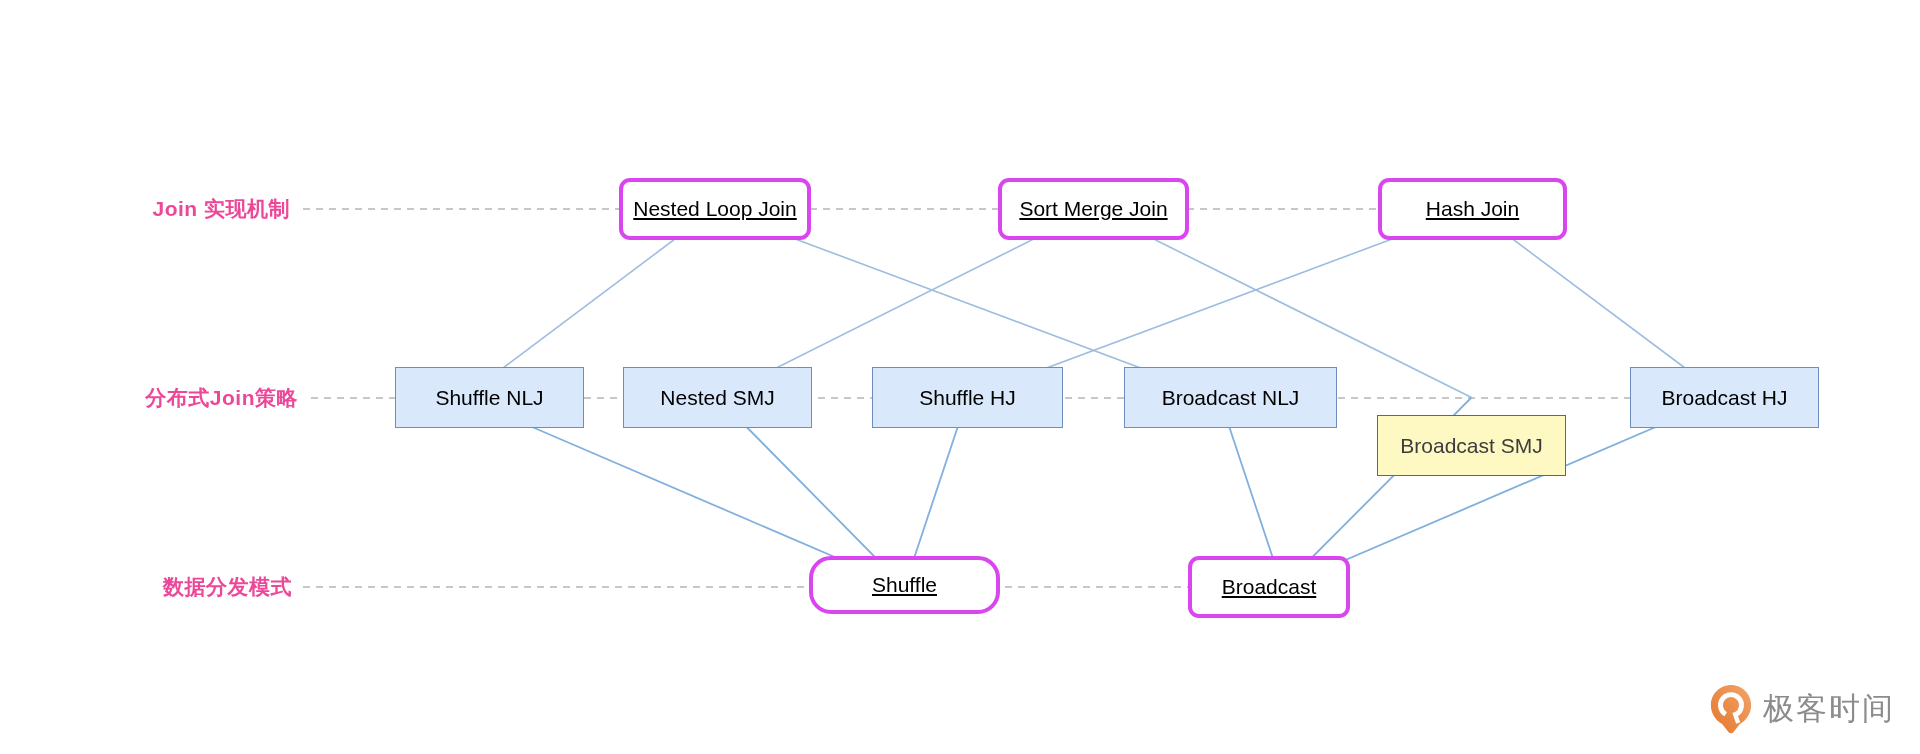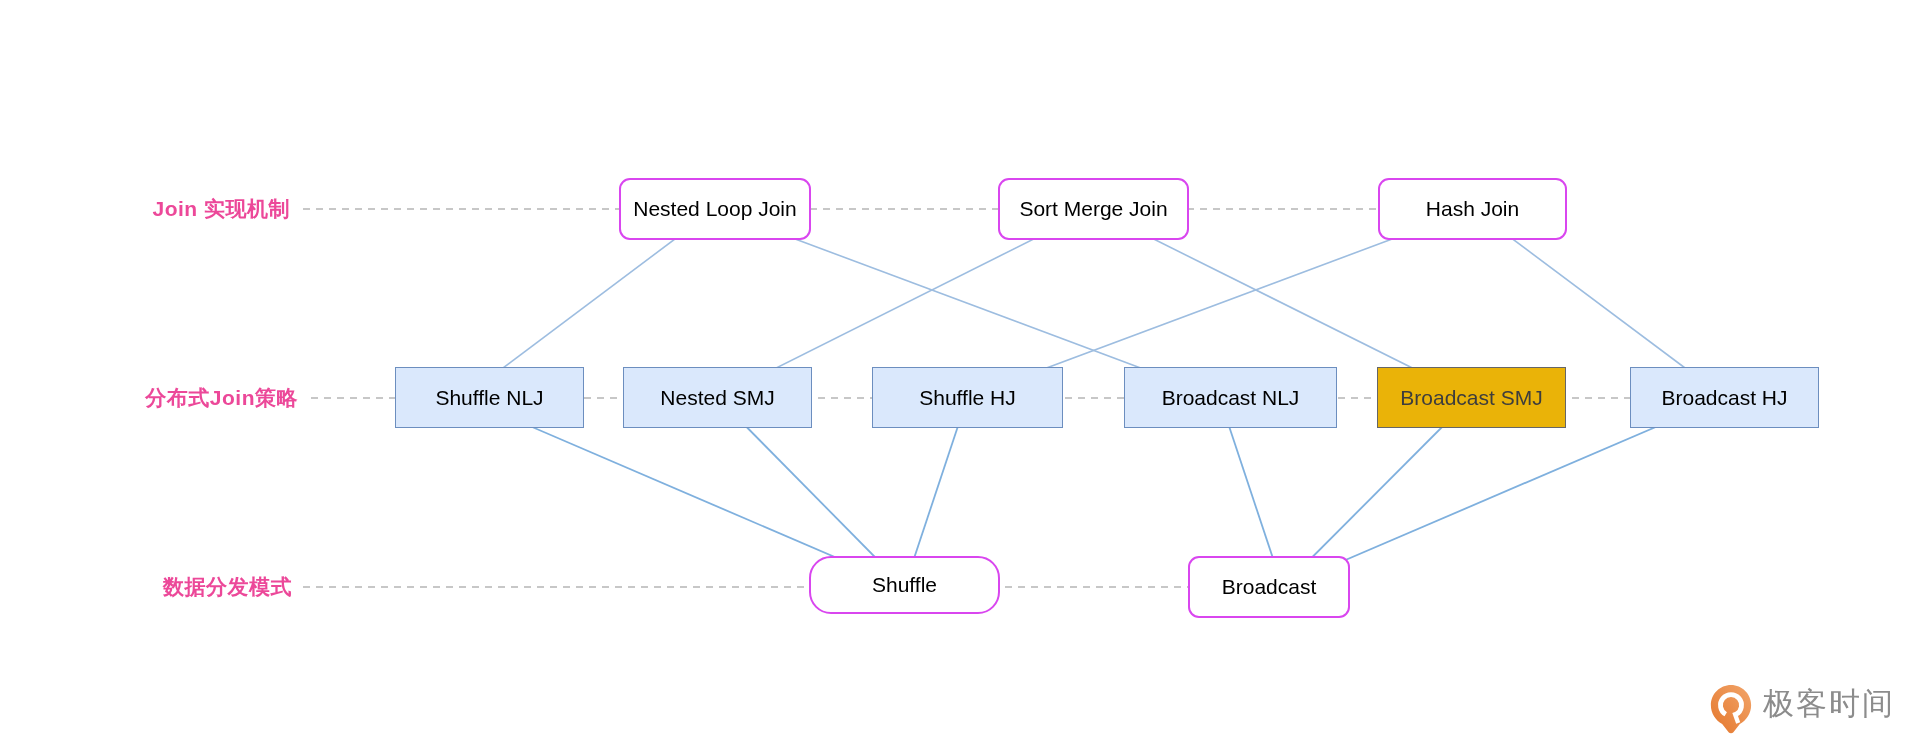--- a/index.html
+++ b/index.html
@@ -30,38 +30,40 @@
     box-sizing: border-box;
     display: flex;
     align-items: center;
     justify-content: center;
     font-size: 21px;
     color: #000000;
     white-space: nowrap;
     background: #ffffff;
   }
   .node.outline {
-    border: 2px solid #d946ef;
+    border: 4px solid #d946ef;
     border-radius: 11px;
+    text-decoration: underline;
   }
   .node.blue {
     background: #dae8fc;
     border: 1.5px solid #6c8ebf;
   }
   .node.gray {
-    background: #eab308;
+    background: #fef9c3;
     border: 1.5px solid #666666;
     color: #3d3d3d;
+    margin-top: 48px;
   }
   #brand {
     position: absolute;
     left: 1708px;
     top: 683px;
     display: flex;
-    align-items: flex-start;
+    align-items: center;
     gap: 9px;
   }
   #brand .brand-text {
     font-size: 31px;
     color: #8c8c8c;
     letter-spacing: 2px;
     white-space: nowrap;
   }
 </style>
 </head>

